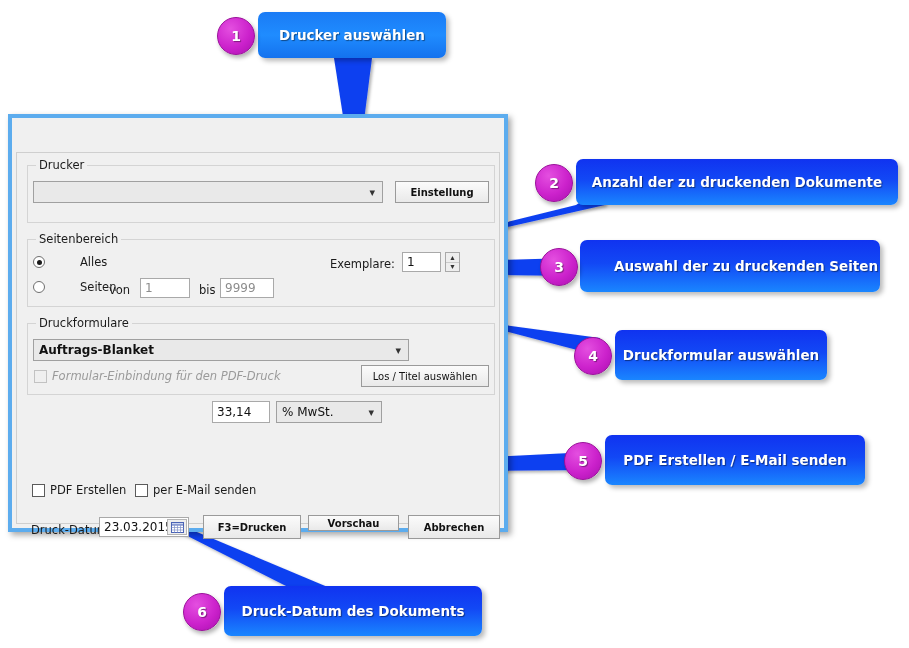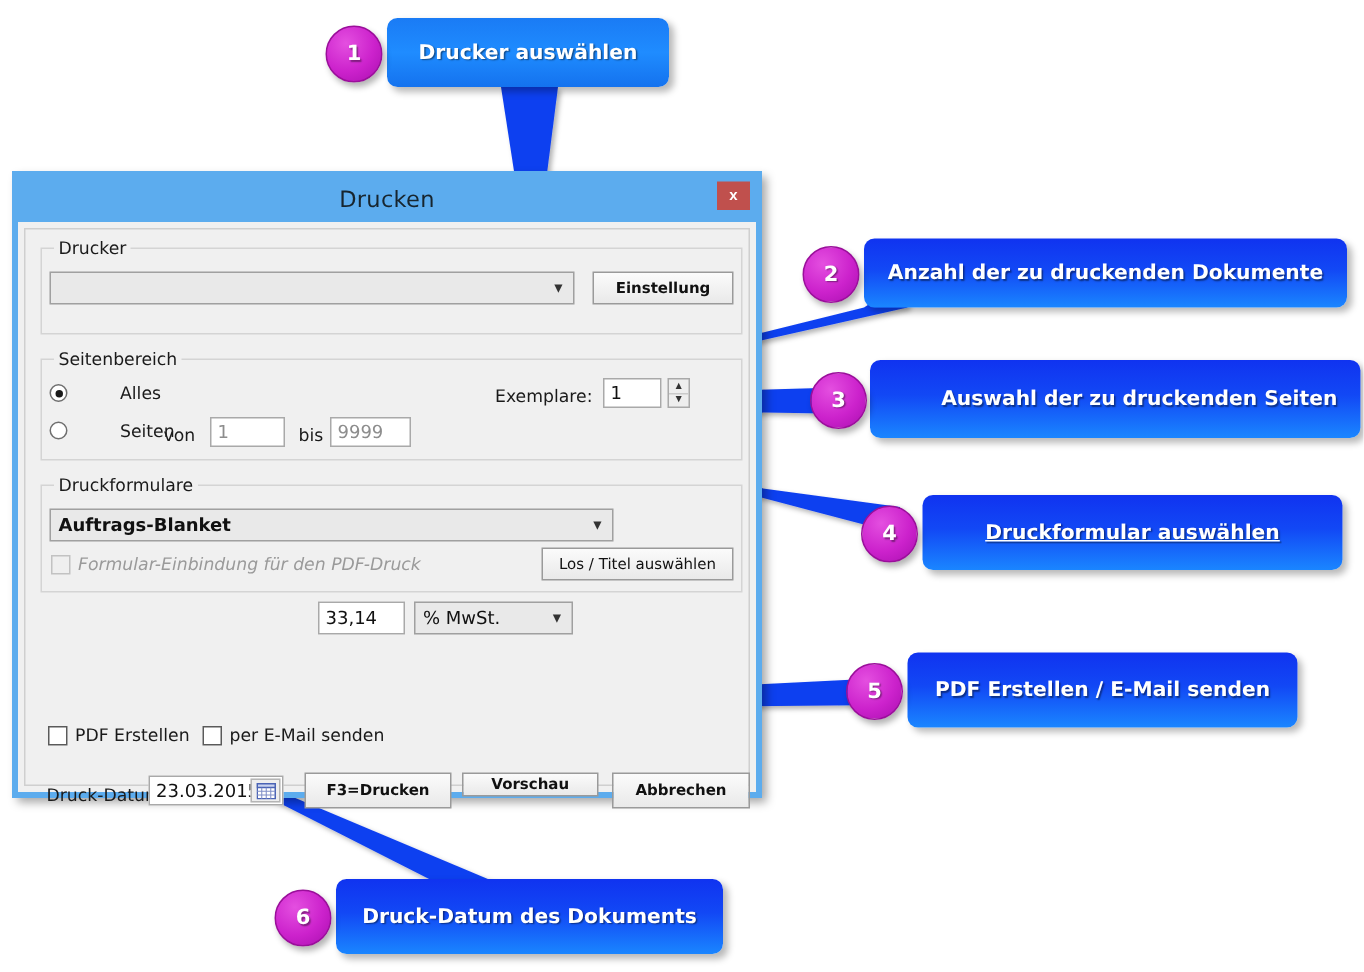--- a/index.html
+++ b/index.html
@@ -308,24 +308,20 @@
 
     <polygon filter="url(#shd)" points="600,338 600,356 482,325 482,322" fill="#1040f0"></polygon>
 
     <polygon filter="url(#shd)" points="590,452 590,470 232,473 232,470" fill="#1040f0"></polygon>
 
     <polygon filter="url(#shd)" points="330,588 290,588 162,523 166,519" fill="#1040f0"></polygon>
   </svg>
 
   <div class="dialog">
 
-    <div class="titlebar">
-      <span class="title-text">Drucken</span>
-      <div class="close-btn">x</div>
-    </div>
 
     <div class="dlg-body">
 
       <div class="group" style="left:10px; top:12px; width:468px; height:58px;">
         <span class="group-label">Drucker</span>
       </div>
       <div class="combo" style="left:16px; top:28px; width:350px; height:22px;">
         <span class="chev">▾</span>
       </div>
       <div class="btn" style="left:378px; top:28px; width:94px; height:22px;">
@@ -430,28 +426,28 @@
     <span>1</span>
   </div>
 
   <div class="callout" style="left:576px; top:159px; width:322px; height:46px;">
     <span>Anzahl der zu druckenden Dokumente</span>
   </div>
   <div class="badge" style="left:535px; top:164px;">
     <span>2</span>
   </div>
 
-  <div class="callout" style="left:580px; top:240px; width:327px; height:52px;padding-left:48px;">
+  <div class="callout" style="left:580px; top:240px; width:300px; height:52px;padding-left:48px;">
     <span>Auswahl der zu druckenden Seiten</span>
   </div>
   <div class="badge" style="left:540px; top:248px;">
     <span>3</span>
   </div>
 
-  <div class="callout" style="left:615px; top:330px; width:280px; height:50px;text-decoration:underline;">
+  <div class="callout" style="left:615px; top:330px; width:212px; height:50px;">
     <span>Druckformular auswählen</span>
   </div>
   <div class="badge" style="left:574px; top:337px;">
     <span>4</span>
   </div>
 
   <div class="callout" style="left:605px; top:435px; width:260px; height:50px;">
     <span>PDF Erstellen / E-Mail senden</span>
   </div>
   <div class="badge" style="left:564px; top:442px;">

